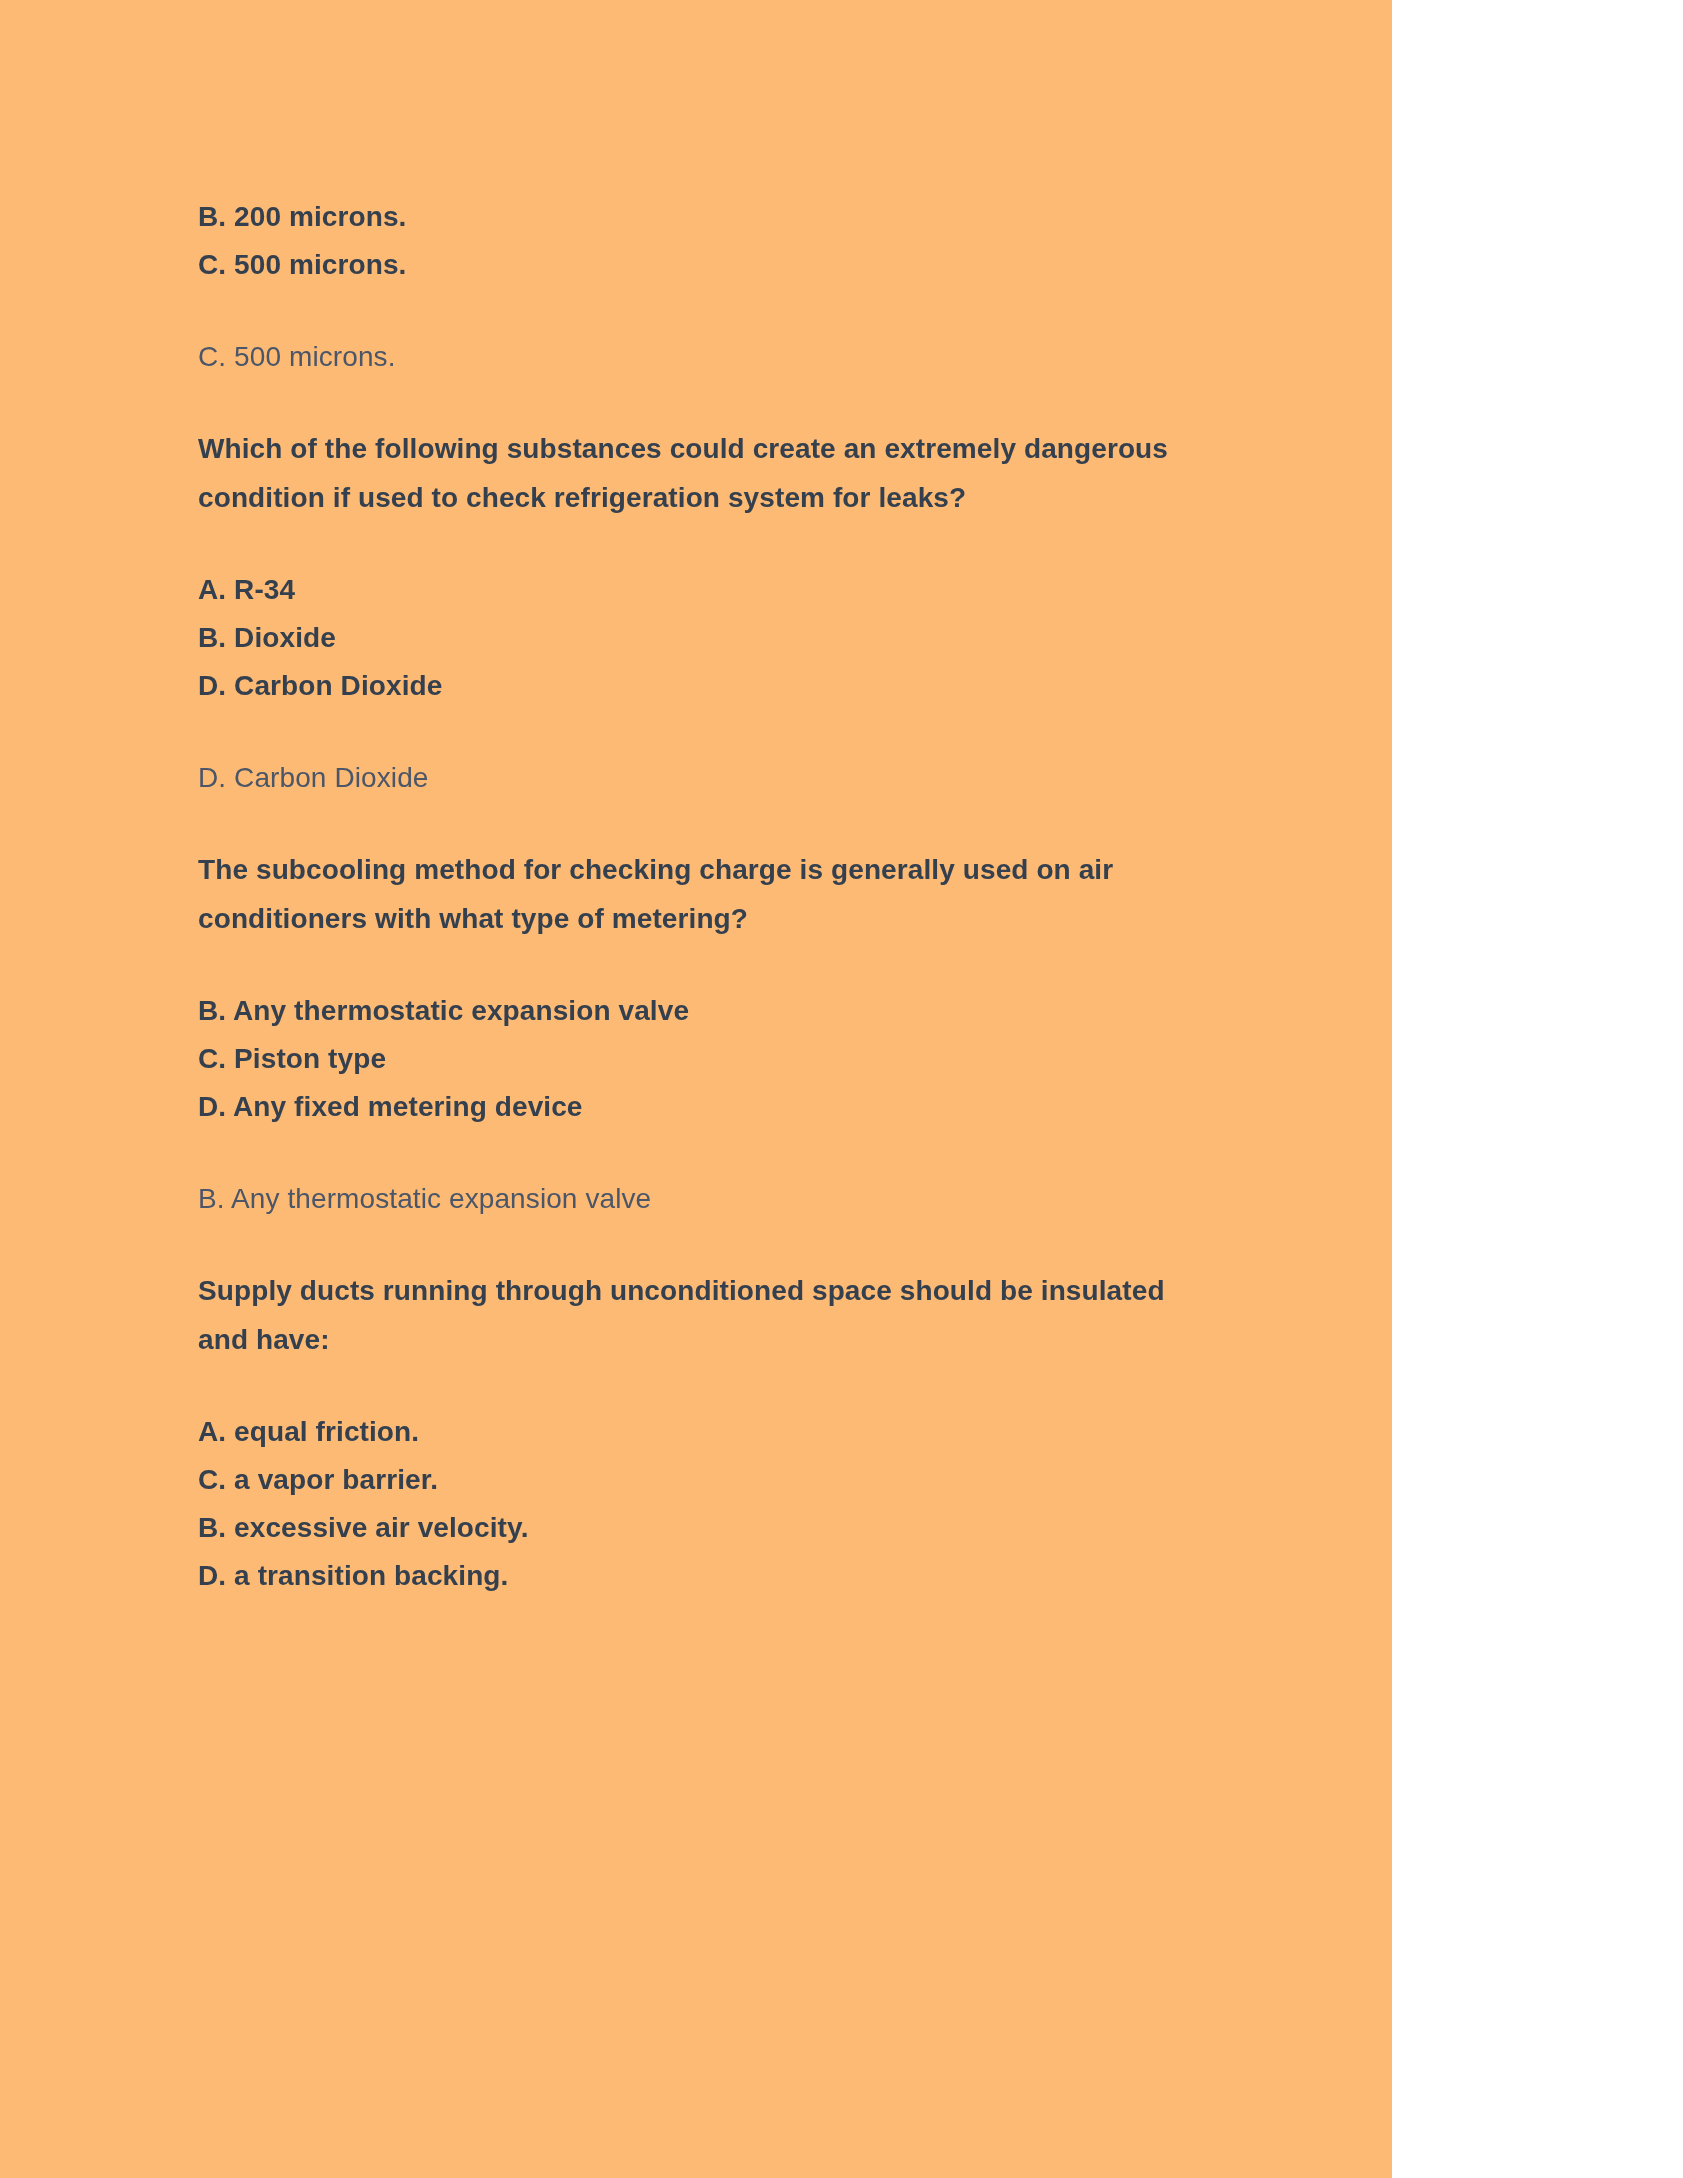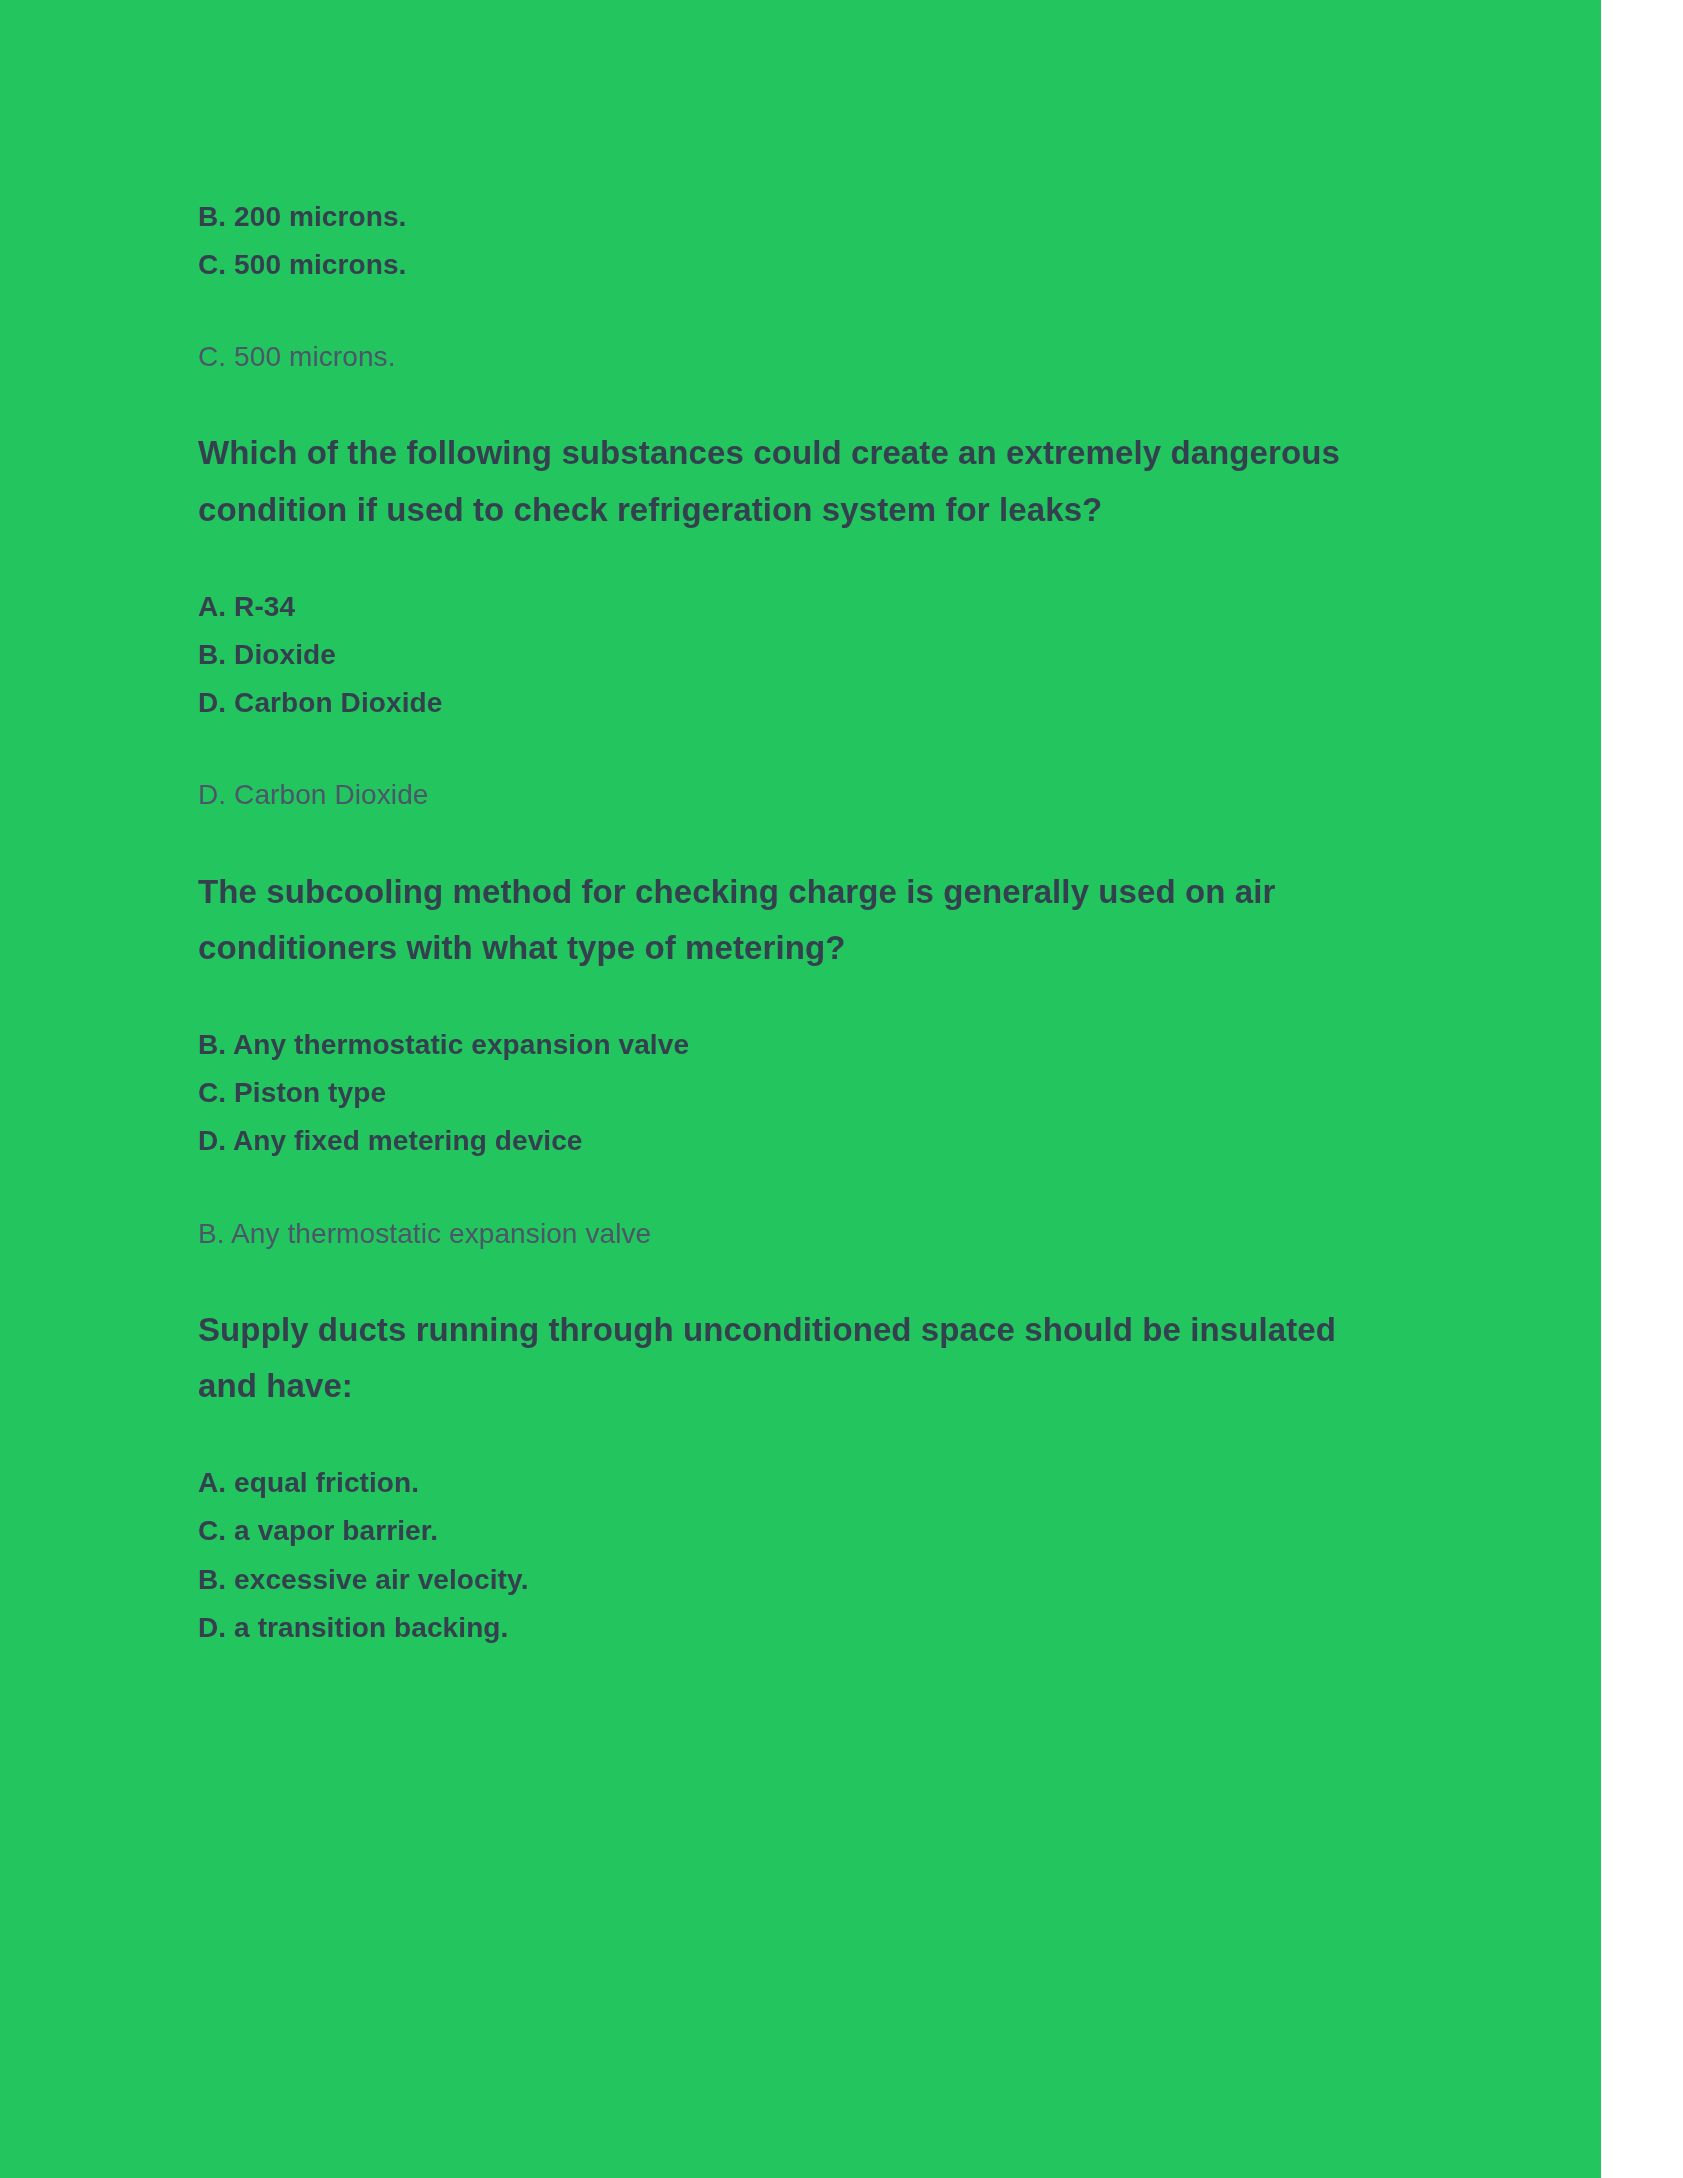--- a/index.html
+++ b/index.html
@@ -8,30 +8,30 @@
     background: #ffffff;
   }
   body {
     width: 1683px;
     height: 2178px;
     font-family: "Liberation Sans", sans-serif;
     color: #3b4252;
   }
   .page {
     box-sizing: border-box;
-    width: 1601px;
+    width: 1392px;
     min-height: 2178px;
     padding: 193px 198px 119px 198px;
-    background: #22c55e;
+    background: #fdba74;
   }
   .block {
     margin: 0;
   }
   .q-line {
-    font-size: 33px;
+    font-size: 28px;
     font-weight: bold;
     color: #35404f;
     line-height: 1.72;
     letter-spacing: 0.1px;
   }
   .opt-line {
     font-size: 28px;
     font-weight: bold;
     color: #35404f;
     line-height: 1.72;

